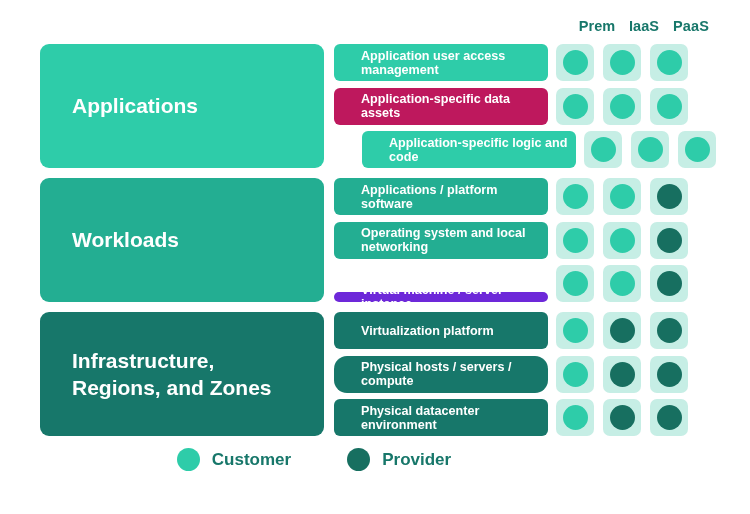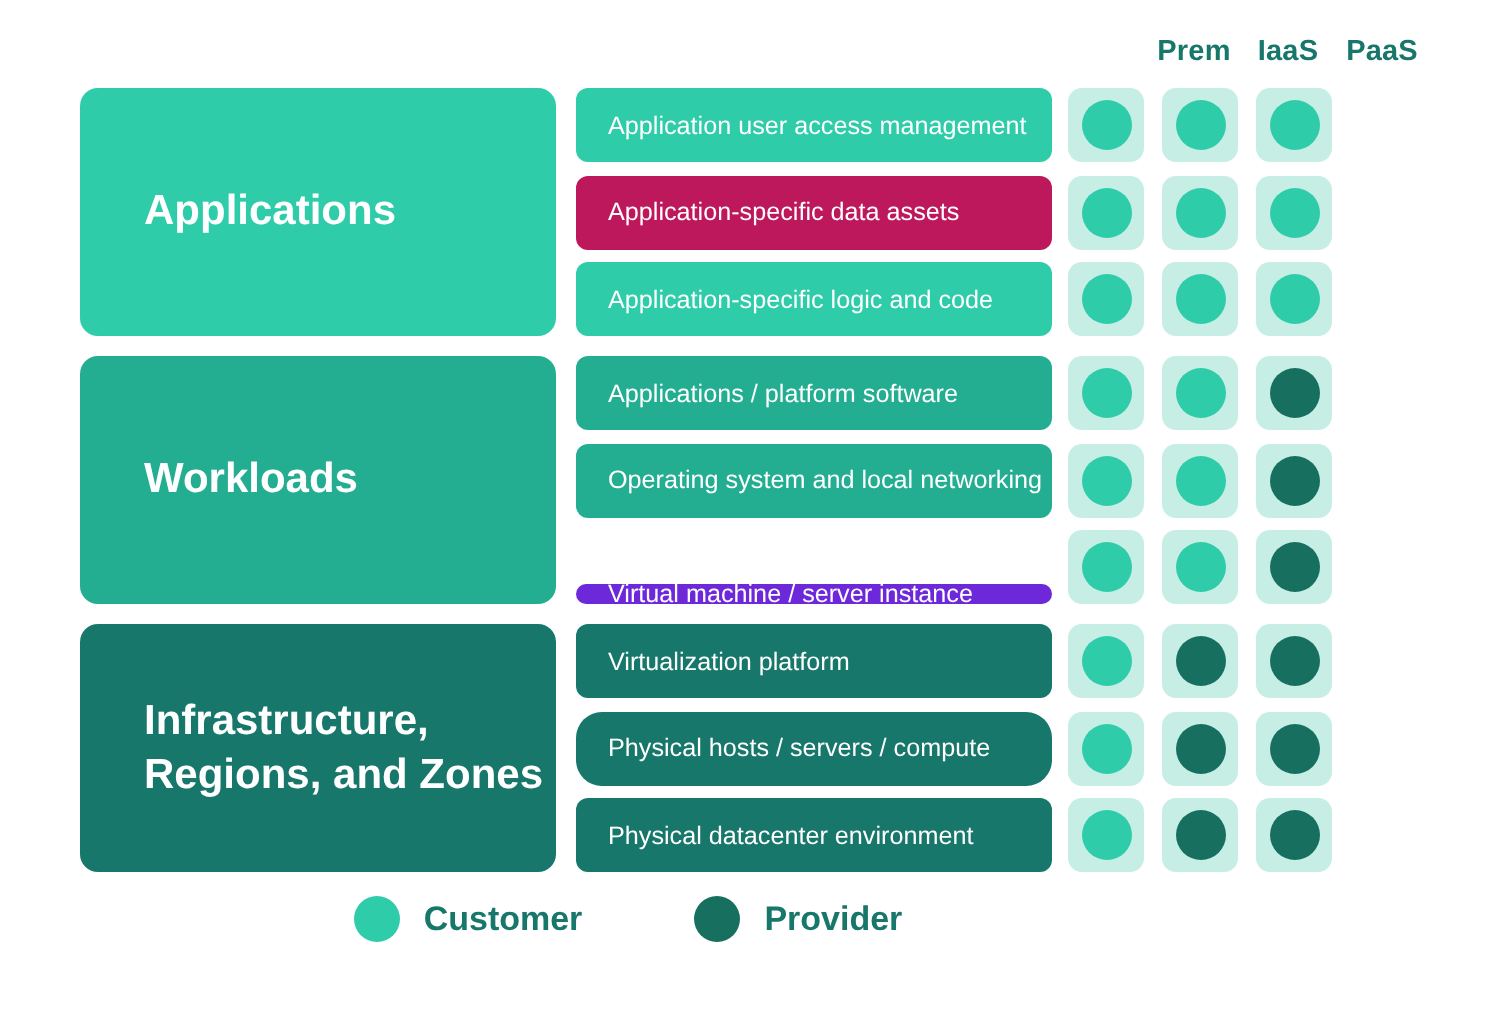--- a/index.html
+++ b/index.html
@@ -47,21 +47,21 @@
   }
 
   .group {
     display: flex;
     align-items: stretch;
     margin-bottom: 10px;
   }
   .group:last-child { margin-bottom: 0; }
 
   .group-label {
-    width: 238px;
+    width: 284px;
     min-height: 124px;
     border-radius: 9px;
     display: flex;
     align-items: center;
     padding-left: 32px;
     color: #ffffff;
     font-size: 21px;
     font-weight: bold;
     line-height: 1.3;
     flex-shrink: 0;
@@ -77,28 +77,28 @@
 
   .row {
     display: flex;
     align-items: stretch;
     height: 37px;
     margin-bottom: 6px;
   }
   .row:last-child { margin-bottom: 0; }
 
   .row-label {
-    width: 238px;
+    width: 214px;
     border-radius: 6px;
     display: flex;
     align-items: center;
-    padding-left: 16px;
+    padding-left: 27px;
     color: #ffffff;
     font-size: 12.6px;
-    font-weight: normal;
+    font-weight: bold;
     flex-shrink: 0;
   }
 
   .row-cells {
     margin-left: 8px;
     display: flex;
   }
 
   .cell {
     width: 38px;
@@ -186,21 +186,21 @@
               </div>
               <div class="cell">
                 <span class="dot customer"></span>
               </div>
               <div class="cell">
                 <span class="dot customer"></span>
               </div>
             </div>
           </div>
           <div class="row">
-            <div class="row-label" style="background: rgb(46, 204, 169);">Application-specific logic and code</div>
+            <div class="row-label" style="background: rgb(46, 204, 169); margin-left: 28px;">Application-specific logic and code</div>
             <div class="row-cells">
               <div class="cell">
                 <span class="dot customer"></span>
               </div>
               <div class="cell">
                 <span class="dot customer"></span>
               </div>
               <div class="cell">
                 <span class="dot customer"></span>
               </div>

